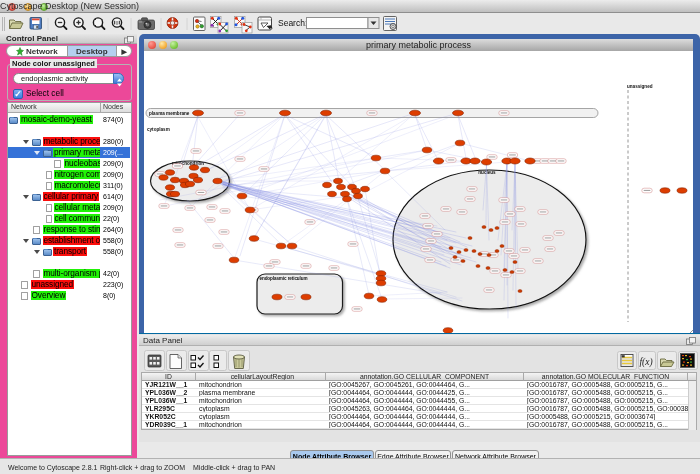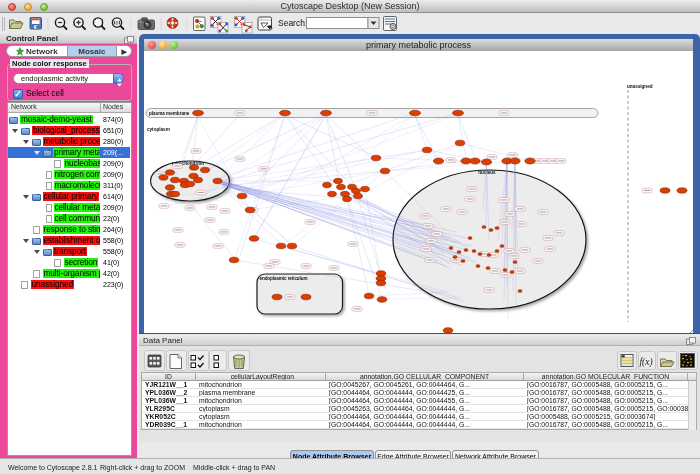--- a/index.html
+++ b/index.html
@@ -1,19 +1,19 @@
 <!DOCTYPE html>
 <html><head><meta charset="utf-8">
 <style>
 *{margin:0;padding:0;box-sizing:border-box}
 html,body{width:700px;height:474px;overflow:hidden;font-family:"Liberation Sans",sans-serif;background:#e9e9e9;position:relative}
 .abs{position:absolute}
 
 #titlebar{left:0;top:0;width:700px;height:13px;background:linear-gradient(#ececec,#bfbfbf);border-bottom:1px solid #8e8e8e}
-#titlebar .t{position:absolute;left:0;right:0;top:1px;text-align:center;font-size:9px;color:#2e2e2e}
+#titlebar .t{position:absolute;left:0;right:0;top:1px;font-size:9px;color:#2e2e2e}
 .tl{position:absolute;top:2.5px;width:8px;height:8px;border-radius:50%}
 
 #toolbar{left:0;top:14px;width:700px;height:20px;background:#e9e9e9}
 
 #cphead{left:0;top:34px;width:137px;height:10px;background:linear-gradient(#e6e6e6,#c9c9c9);border-bottom:1px solid #aaa;font-size:8px;font-weight:bold;color:#222;line-height:10px;padding-left:6px}
 #cpbody{left:0;top:44px;width:137px;height:414px;background:#ec4899}
 #tabbar{left:6px;top:1px;width:126px;height:12px;background:#fff;border:1px solid #9a9a9a;border-radius:6px;overflow:hidden;display:flex}
 #tabbar .seg{height:100%;font-size:8px;font-weight:bold;color:#333;text-align:center;line-height:11px}
 #groupbox{left:7px;top:20px;width:125px;height:37px;border:1px solid #b3b3b3;border-radius:3px}
 #gblabel{left:10px;top:15px;background:#e9e9e9;padding:0 2px;font-size:7.5px;font-weight:bold;color:#111}
@@ -172,48 +172,42 @@
 </svg></div>
 <div class="abs" id="cphead">Control Panel<svg style="position:absolute;right:3px;top:1.5px" width="10" height="8" viewBox="0 0 10 8">
       <rect x="0.5" y="2" width="6" height="5.5" fill="#e8e8e8" stroke="#777" stroke-width="0.8"></rect>
       <rect x="3.5" y="0.5" width="6" height="5.5" fill="#f2f2f2" stroke="#777" stroke-width="0.8"></rect>
     </svg></div>
 <div class="abs" id="cpbody">
   <div class="abs" id="tabbar">
     <div class="seg" style="width:60px"><svg width="8" height="9" viewBox="0 0 8 9" style="vertical-align:-1.5px">
           <path d="M4 0.5 L5 3 L7.5 3.5 L5.5 5.5 L6 8.5 L4 6.5 L1.5 8 L2.5 5 L0.5 3.5 L3 3 Z" fill="#2fae2f" stroke="#1a7a1a" stroke-width="0.5"></path>
         </svg> Network</div>
-    <div class="seg" style="width:51px;background:#b5cff0;border-left:1px solid #9a9a9a;border-right:1px solid #9a9a9a">Mosaic</div>
+    <div class="seg" style="width:51px;background:#b5cff0;border-left:1px solid #9a9a9a;border-right:1px solid #9a9a9a">Desktop</div>
     <div class="seg" style="width:14px;font-size:7px">▶</div>
   </div>
   <div class="abs" id="groupbox"></div>
-  <div class="abs" id="gblabel">Node color response</div>
+  <div class="abs" id="gblabel">Node color unassigned</div>
   <div class="abs" id="combo">endoplasmic activity</div>
   <div class="abs" id="stepper"><svg width="11" height="11" viewBox="0 0 11 11">
         <path d="M5.5 1.5 L8 4.5 L3 4.5 Z M5.5 9.5 L3 6.5 L8 6.5 Z" fill="#fff"></path>
       </svg></div>
   <div class="abs" id="checkbox">✓</div>
   <div class="abs" id="cklabel">Select cell</div>
   <div class="abs" id="treewrap">
     <div class="abs" id="treehead">
         <span style="position:absolute;left:3px">Network</span>
         <span style="position:absolute;left:95px">Nodes</span>
         <span style="position:absolute;left:92px;top:0;width:1px;height:10px;background:#a8a8a8"></span>
       </div>
     <div class="trow" style="top:11px">
         <span class="fold" style="left:1px"></span>
         <span class="lbl g" style="left:12px">mosaic-demo-yeast</span>
         <span class="num">874(0)</span>
       </div>
-    <div class="trow" style="top:22px">
-        <span class="tri" style="left:4px"></span>
-        <span class="fold" style="left:13px"></span>
-        <span class="lbl r" style="left:24px">biological_process</span>
-        <span class="num">651(0)</span>
-      </div>
     <div class="trow" style="top:33px">
         <span class="tri" style="left:14.5px"></span>
         <span class="fold" style="left:24px"></span>
         <span class="lbl r" style="left:34.5px;max-width:57px">metabolic process</span>
         <span class="num">280(0)</span>
       </div>
     <div class="trow" style="top:44px;background:#3572d8;color:#fff">
         <span class="tri" style="left:25.5px;border-top-color:#dfe8f6"></span>
         <span class="fold" style="left:35px"></span>
         <span class="lbl g" style="left:45px;max-width:47px">primary metabol</span>
@@ -260,34 +254,34 @@
         <span class="fold" style="left:24px"></span>
         <span class="lbl r" style="left:34.5px;max-width:57.5px">establishment of lo</span>
         <span class="num">558(0)</span>
       </div>
     <div class="trow" style="top:143px">
         <span class="tri" style="left:25.5px"></span>
         <span class="fold" style="left:35px"></span>
         <span class="lbl r" style="left:45px">transport</span>
         <span class="num">558(0)</span>
       </div>
-    <div class="trow" style="top:154px">
-        <span class="file" style="left:46px"></span>
-        <span class="lbl g" style="left:55.5px">secretion</span>
-        <span class="num">41(0)</span>
-      </div>
     <div class="trow" style="top:165px">
         <span class="file" style="left:25px"></span>
         <span class="lbl g" style="left:34.5px;max-width:57.5px">multi-organism pro</span>
         <span class="num">42(0)</span>
       </div>
     <div class="trow" style="top:176px">
         <span class="file" style="left:13px"></span>
         <span class="lbl r" style="left:22.5px">unassigned</span>
         <span class="num">223(0)</span>
+      </div>
+    <div class="trow" style="top:187px">
+        <span class="file" style="left:13px"></span>
+        <span class="lbl g" style="left:22.5px">Overview</span>
+        <span class="num">8(0)</span>
       </div>
   </div>
 </div>
 <div class="abs" id="netwin"></div>
 <div class="abs" id="nettitle">primary metabolic process
   <div class="tl" style="left:4px;top:2px;background:radial-gradient(circle at 35% 30%,#ff9a92,#ec5c50 60%,#c83c30)"></div>
   <div class="tl" style="left:15px;top:2px;background:radial-gradient(circle at 35% 30%,#ffe9a8,#f5b03e 60%,#d88f20)"></div>
   <div class="tl" style="left:26px;top:2px;background:radial-gradient(circle at 35% 30%,#c6f0a6,#7ecb43 60%,#58a428)"></div>
 </div>
 <div class="abs" id="netcanvas"><svg width="549" height="285" viewBox="144 51 549 285" id="netsvg">

